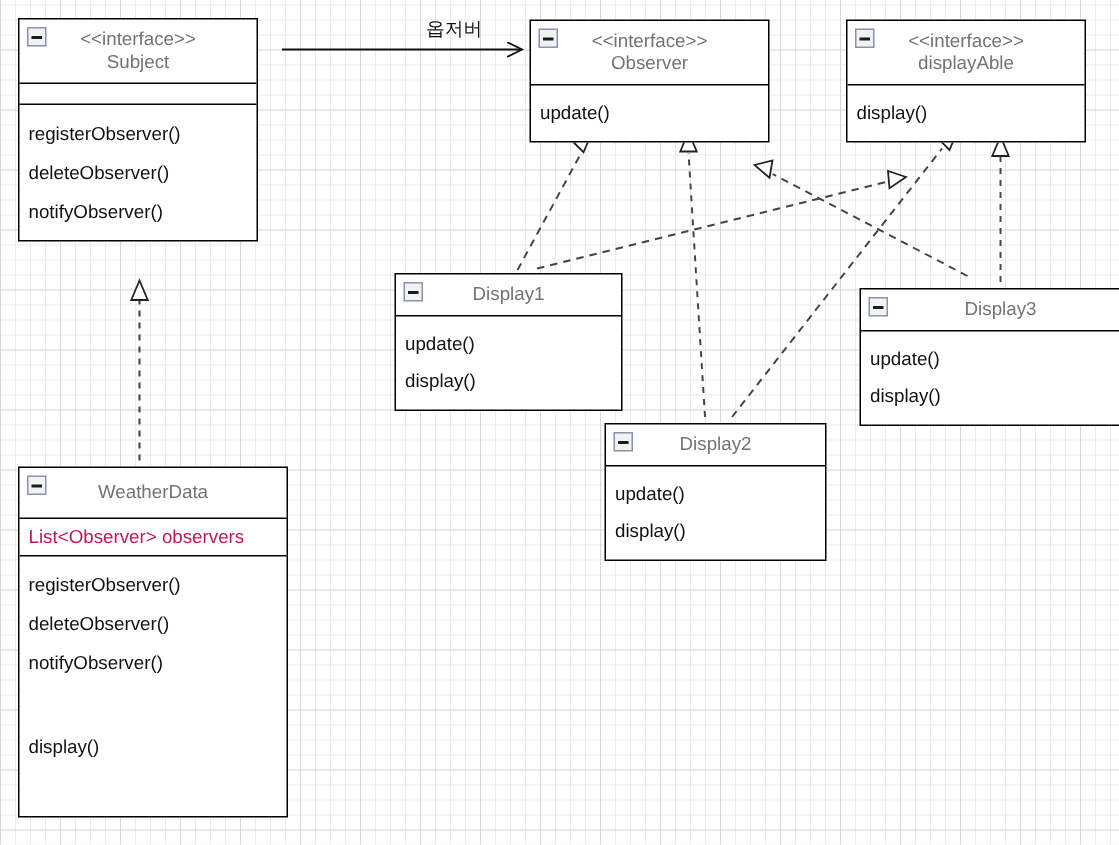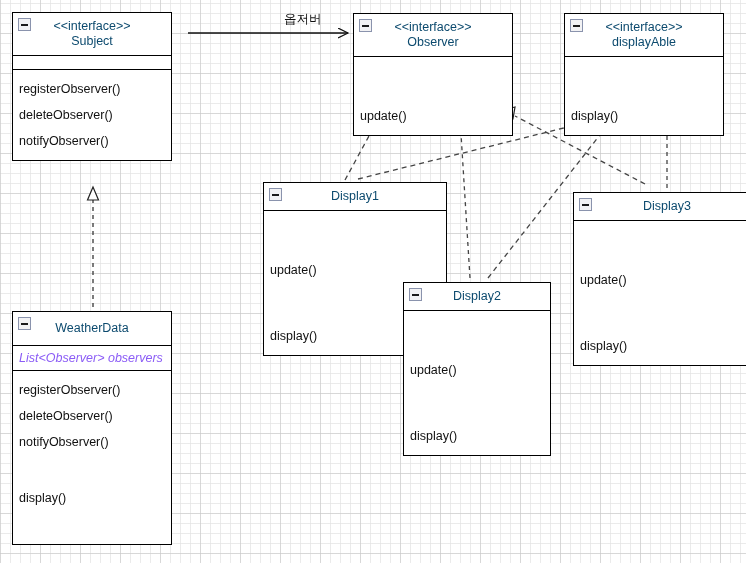--- a/index.html
+++ b/index.html
@@ -46,21 +46,21 @@
     border: 1.3px solid #000000;
     background: #ffffff;
     z-index: 5;
   }
 
   .uml-header {
     position: relative;
     box-sizing: border-box;
     border-bottom: 1.3px solid #000000;
     text-align: center;
-    color: #0c4a6e;
+    color: #737373;
     font-size: 12.5px;
     line-height: 15px;
     padding: 6px 24px 6px 24px;
   }
   .uml-header .stereo {
     display: block;
     white-space: nowrap;
   }
   .uml-header .cname {
     display: block;
@@ -85,23 +85,22 @@
     top: 5px;
     width: 7px;
     height: 1.6px;
     background: #1b1b1b;
   }
 
   .uml-attrs {
     box-sizing: border-box;
     border-bottom: 1.3px solid #000000;
     font-size: 12.5px;
-    color: #8b5cf6;
+    color: #be185d;
     padding: 5px 6px 5px 6px;
-    font-style: italic;
   }
   .uml-attrs.empty {
     padding: 0;
     height: 14px;
   }
 
   .uml-ops {
     box-sizing: border-box;
     font-size: 12.5px;
     color: #111111;
@@ -110,29 +109,28 @@
   .uml-ops .op {
     display: block;
     line-height: 26px;
     white-space: nowrap;
   }
   .uml-ops .op.gap {
     margin-top: 30px;
   }
   .uml-ops.tight .op {
     line-height: 25px;
-    margin-top: 41px;
   }
 
   
   #box-subject     { left: 12px;  top: 12px;  width: 160px; }
   #box-observer    { left: 353px; top: 13px;  width: 160px; }
   #box-displayable { left: 564px; top: 13px;  width: 160px; }
-  #box-weatherdata { left: 12px;  top: 311px; width: 160px; height: 234px; }
-  #box-display1    { left: 263px; top: 182px; width: 184px; }
+  #box-weatherdata { left: 12px;  top: 311px; width: 180px; height: 234px; }
+  #box-display1    { left: 263px; top: 182px; width: 152px; }
   #box-display2    { left: 403px; top: 282px; width: 148px; }
   #box-display3    { left: 573px; top: 192px; width: 188px; }
 
   
   .edge-label {
     position: absolute;
     font-size: 12.5px;
     color: #111111;
     white-space: nowrap;
     z-index: 6;

